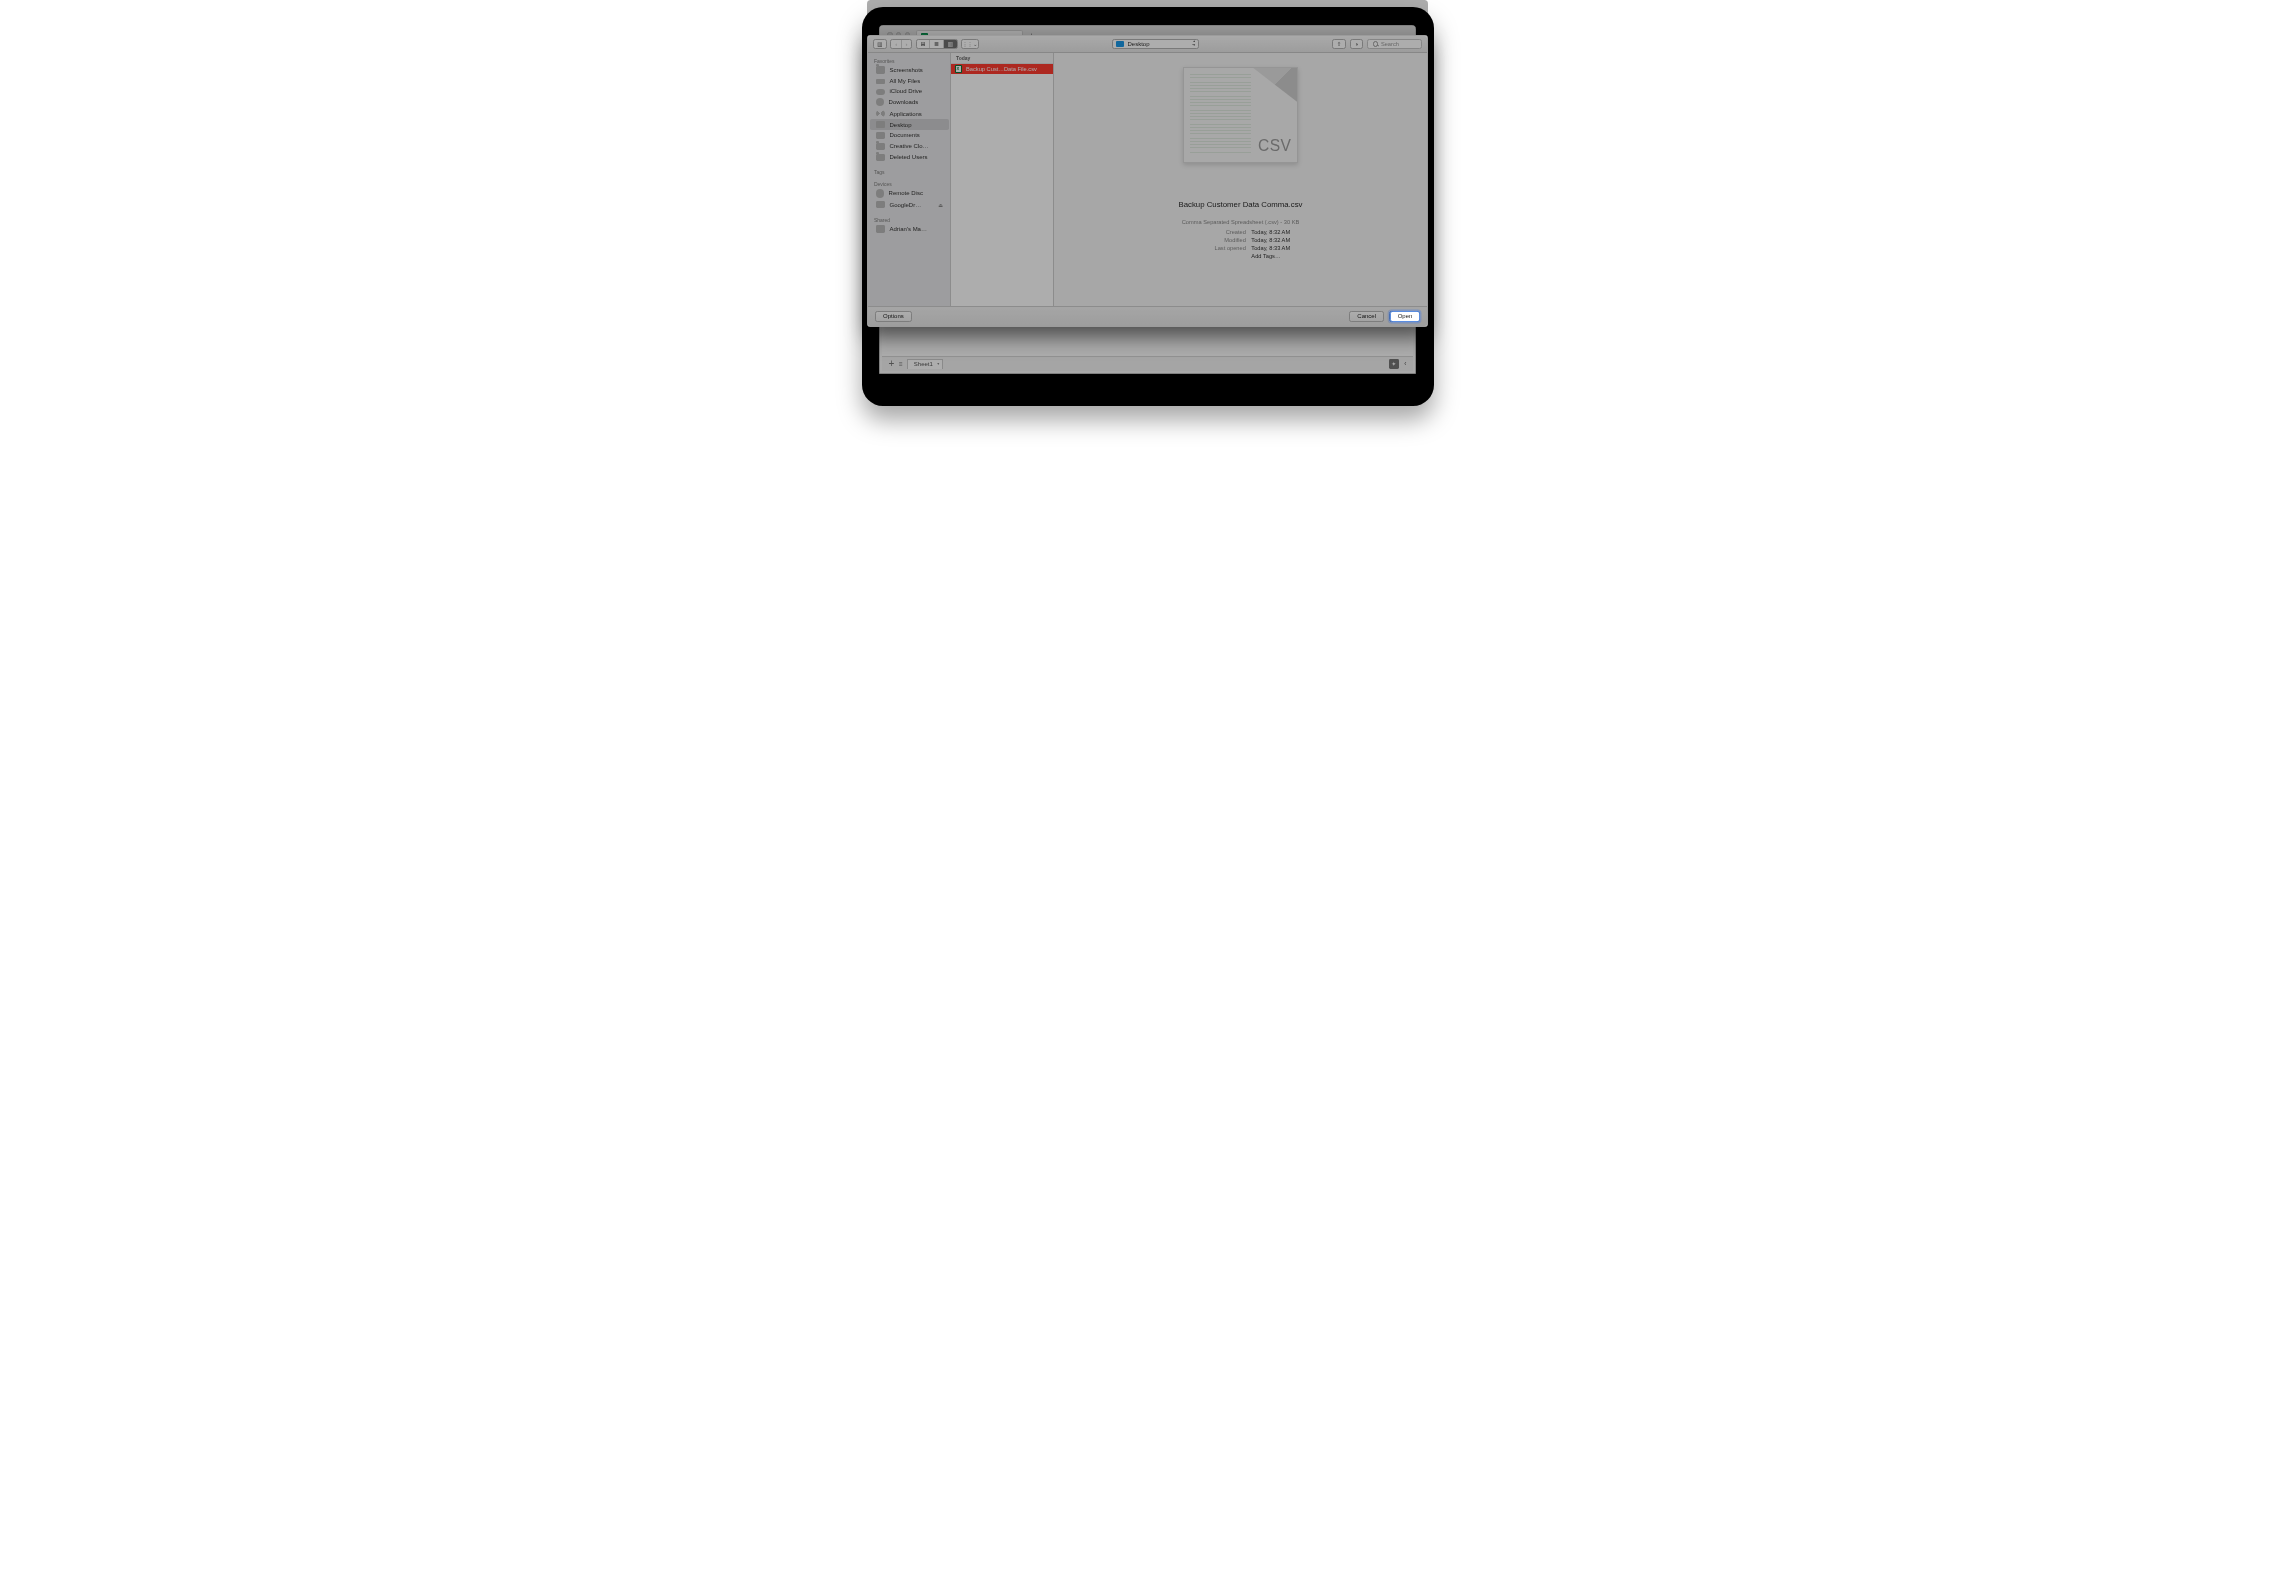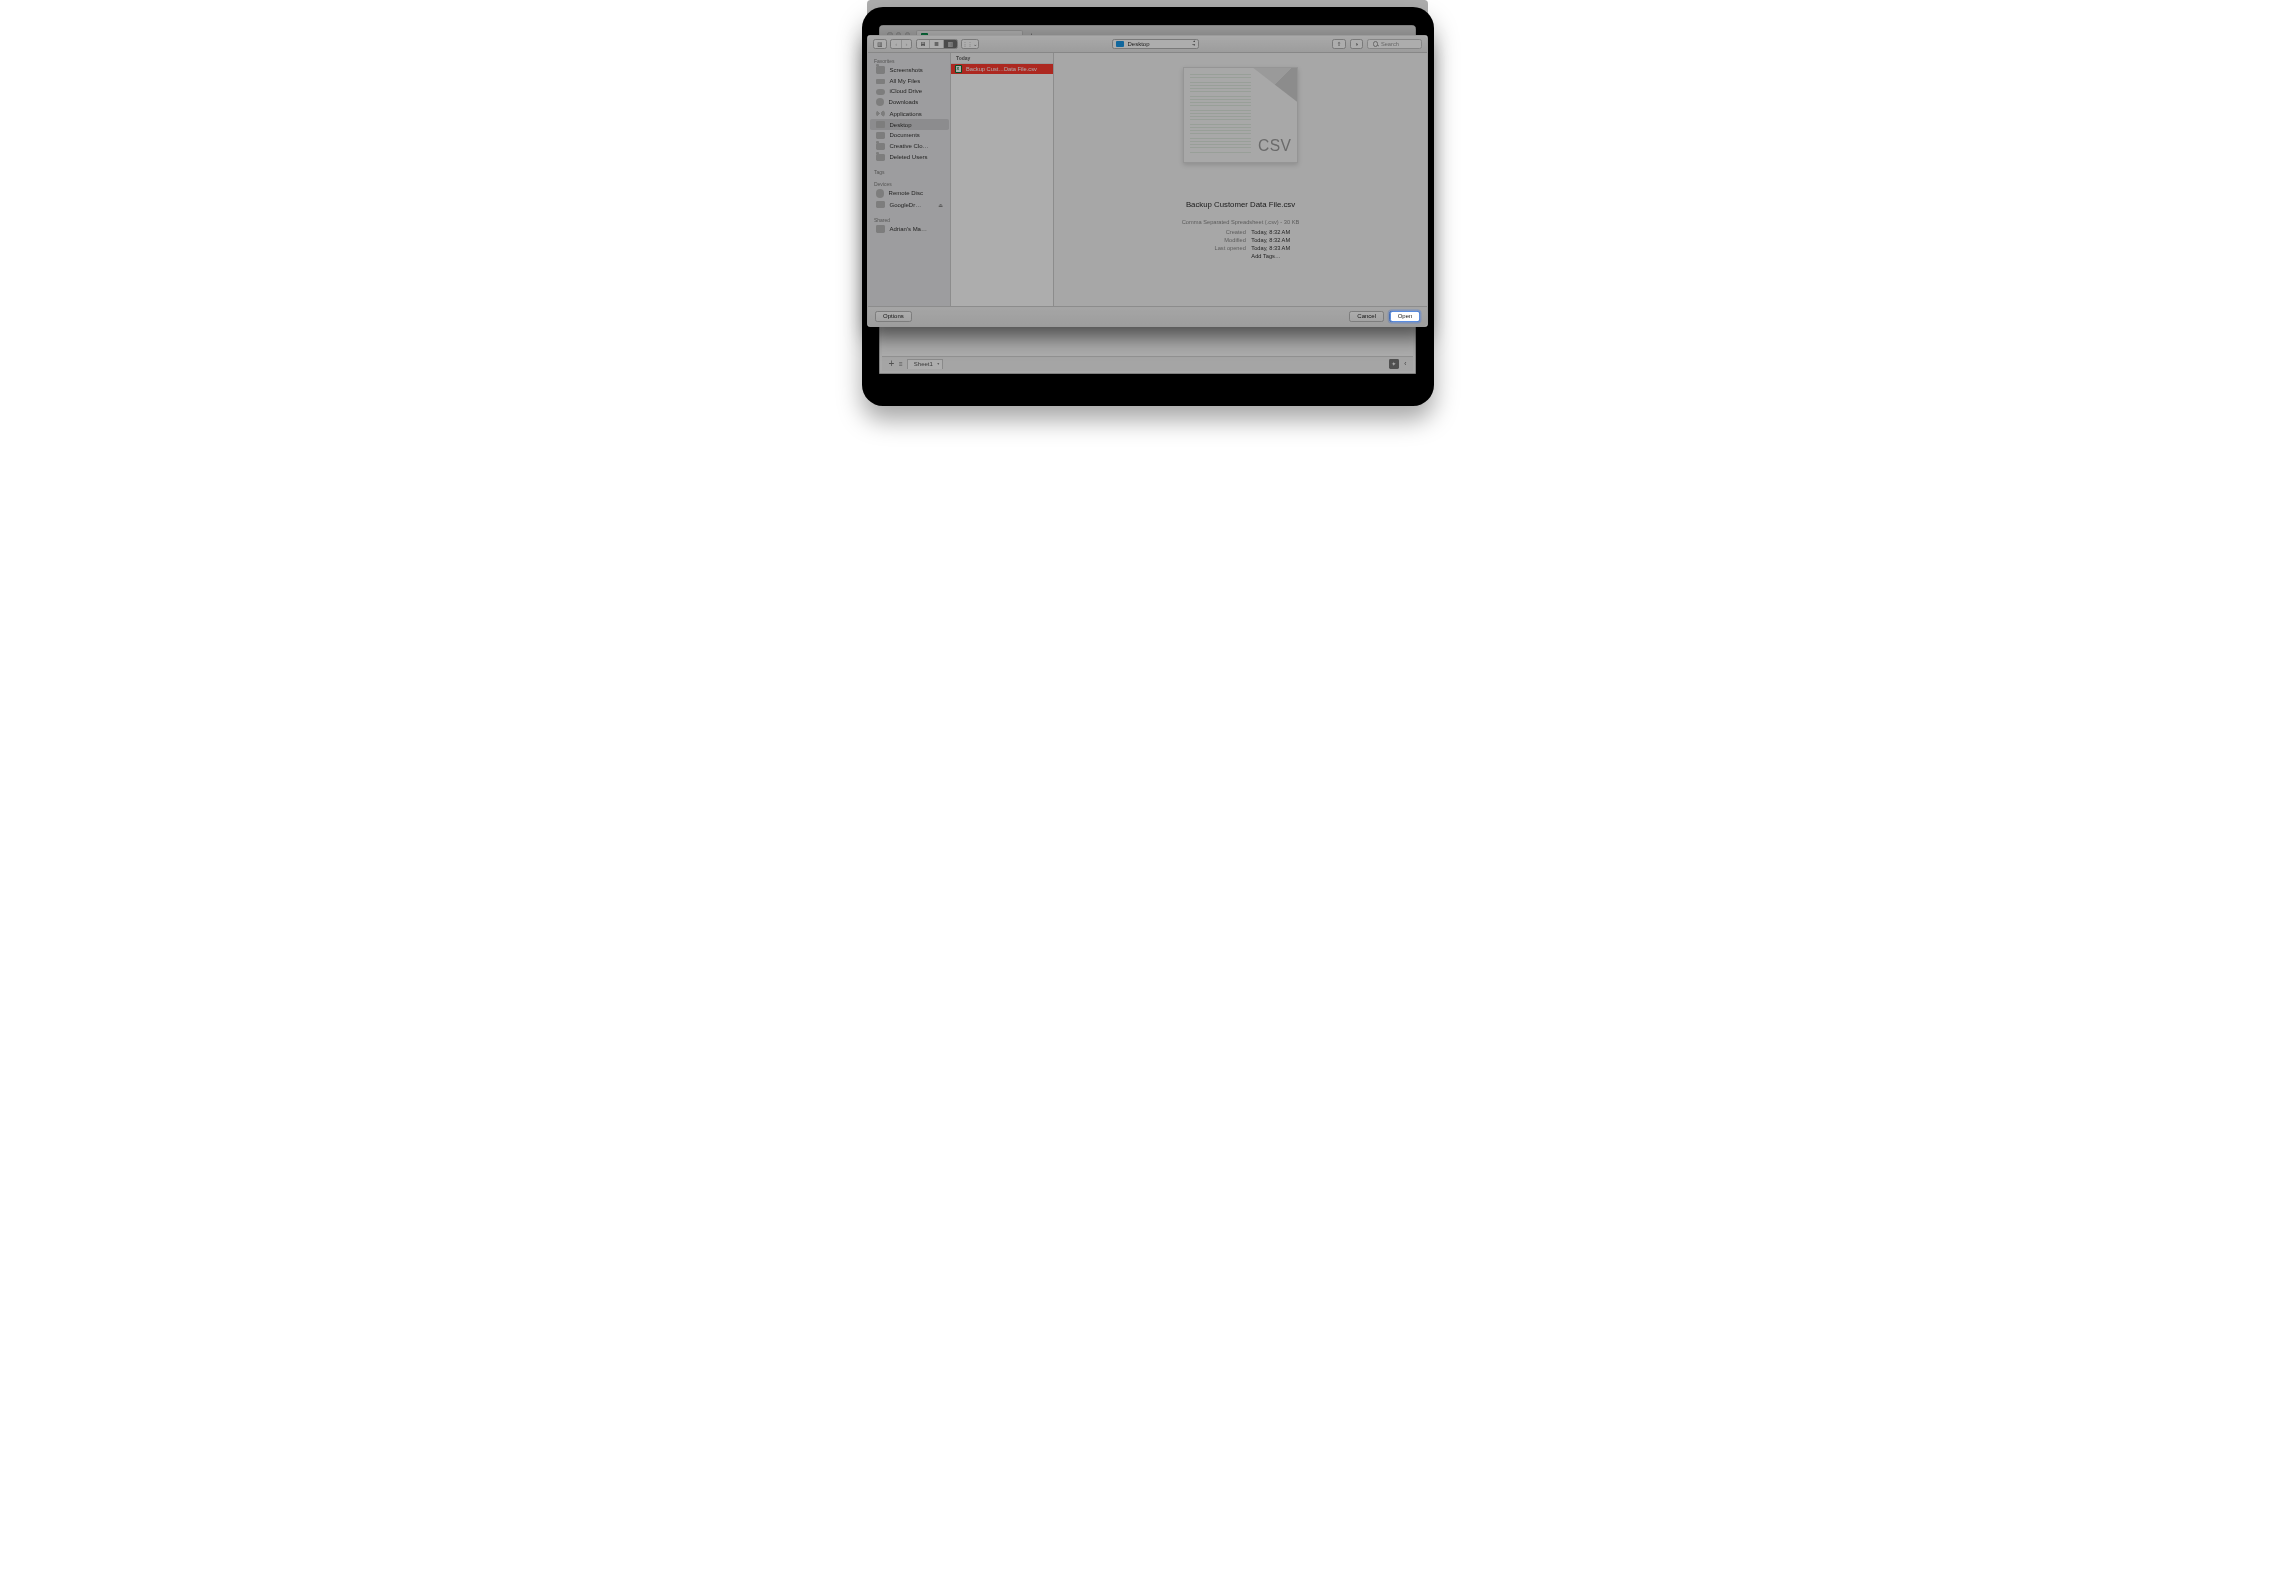--- a/index.html
+++ b/index.html
@@ -288,21 +288,21 @@
         </div>
       </div>
 
       <div class="preview">
         <div class="pv-thumb">
           <div class="cols"></div>
           <div class="lines"></div>
           <div class="fold"></div>
           <div class="csv">CSV</div>
         </div>
-        <div class="pv-name">Backup Customer Data File.csv</div>
+        <div class="pv-name">Backup Customer Data Comma.csv</div>
         <div class="pv-sub">Comma Separated Spreadsheet (.csv) - 30 KB</div>
         <div class="meta">
           <div class="k">Created</div>
           <div class="v">Today, 8:32 AM</div>
           <div class="k">Modified</div>
           <div class="v">Today, 8:32 AM</div>
           <div class="k">Last opened</div>
           <div class="v">Today, 8:33 AM</div>
           <div class="k"></div>
           <div class="v addtags">Add Tags…</div>

